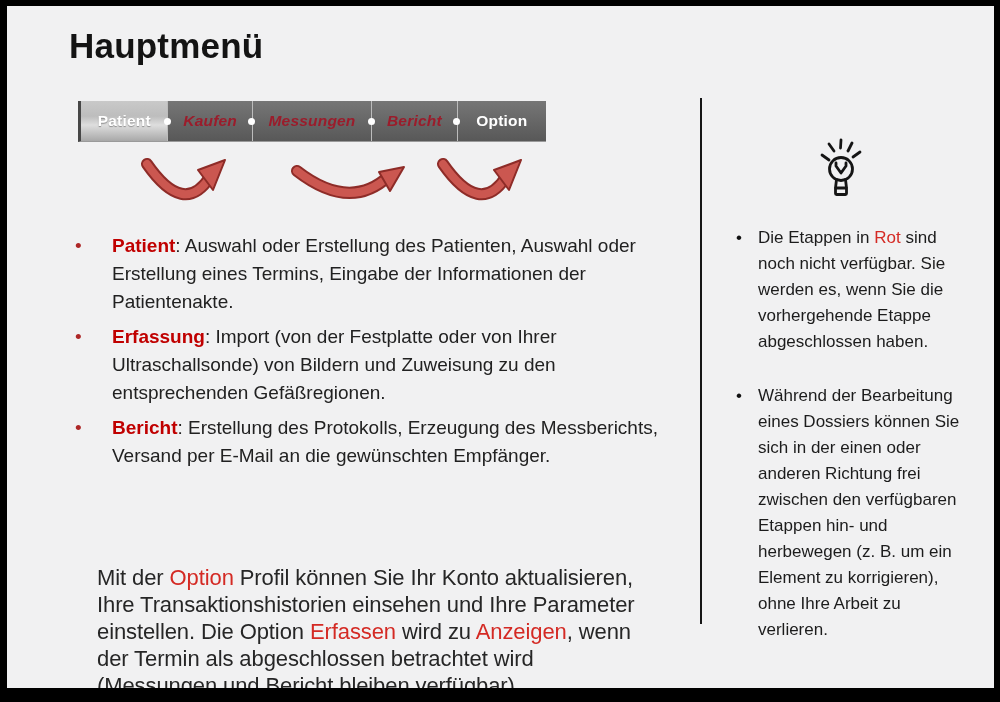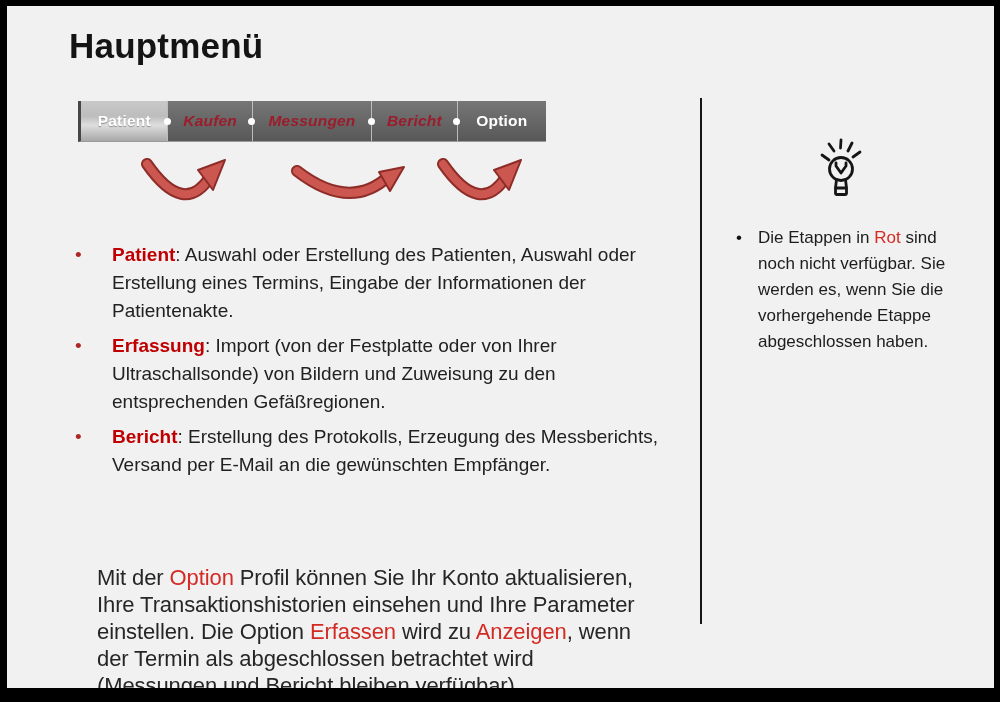--- a/index.html
+++ b/index.html
@@ -59,21 +59,21 @@
   .arrow{position:absolute;}
   .arrow.a1{left:133px;top:151px;}
   .arrow.a2{left:284px;top:158px;}
   .arrow.a3{left:429px;top:151px;}
   .arrow .under{stroke:#8e2c28;stroke-width:12;fill:none;stroke-linecap:round;}
   .arrow .over{stroke:#cb5750;stroke-width:8;fill:none;stroke-linecap:round;}
   .arrow .head{fill:#cb5750;stroke:#8e2c28;stroke-width:2;stroke-linejoin:round;}
   
   .bullets{
     position:absolute;left:58px;top:226px;width:600px;list-style:none;
-    font-size:19px;line-height:28px;color:var(--body-text);margin-top:9px;
+    font-size:19px;line-height:28px;color:var(--body-text);
   }
   .bullets li{position:relative;padding-left:47px;margin-bottom:7px;max-width:600px;}
   .bullets li::before{
     content:"\2022";position:absolute;left:10px;top:0;
     color:#ad2727;font-size:19px;
   }
   .term{color:var(--keyword-red);font-weight:bold;}
   
   .note{
     position:absolute;left:90px;top:558px;width:540px;
@@ -165,14 +165,19 @@
     <path d="M21.5,42.5 L20.5,51 M30.5,42.5 L31.5,51"></path>
     <rect x="20.5" y="51" width="11" height="6.5" rx="1"></rect>
   </svg>
 
   <div class="tip t1">
     <span class="tip-body">
       <span>Die Etappen in </span><span class="red">Rot</span><span> sind noch nicht verfügbar. Sie werden es, wenn Sie die vorhergehende Etappe abgeschlossen haben.</span>
     </span>
   </div>
 
+  <div class="tip t2">
+    <span class="tip-body">
+      <span>Während der Bearbeitung eines Dossiers können Sie sich in der einen oder anderen Richtung frei zwischen den verfügbaren Etappen hin- und herbewegen (z. B. um ein Element zu korrigieren), ohne Ihre Arbeit zu verlieren.</span>
+    </span>
+  </div>
 
 </div>
 
 </body></html>

